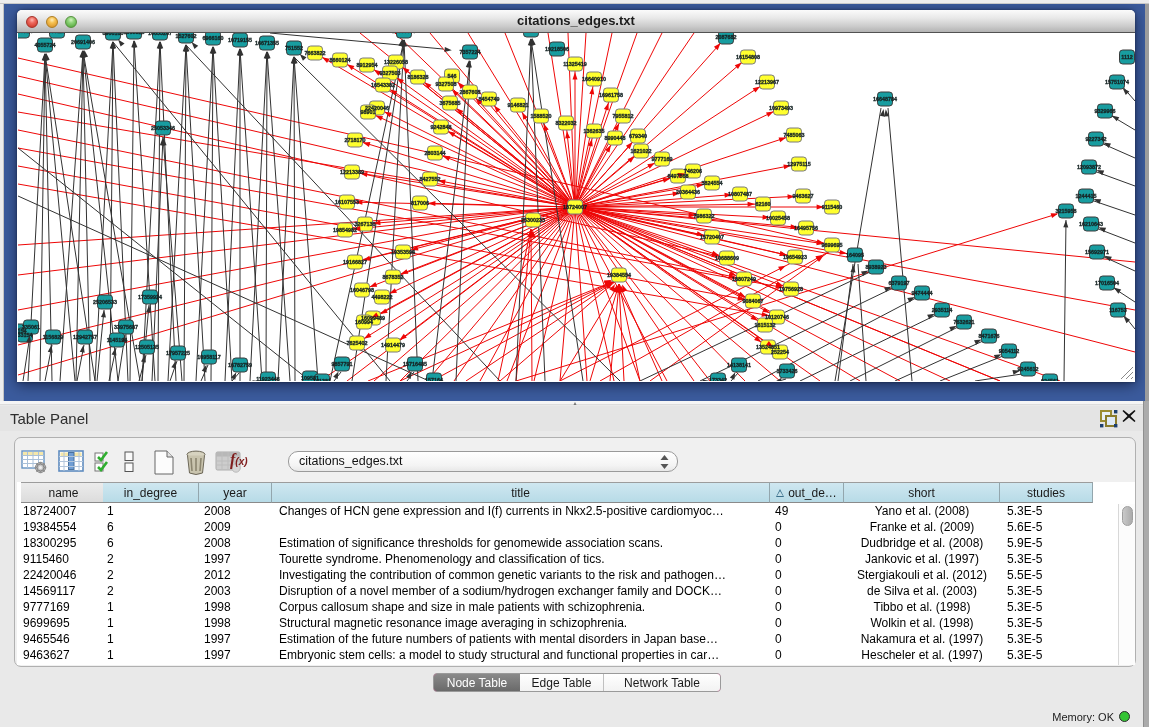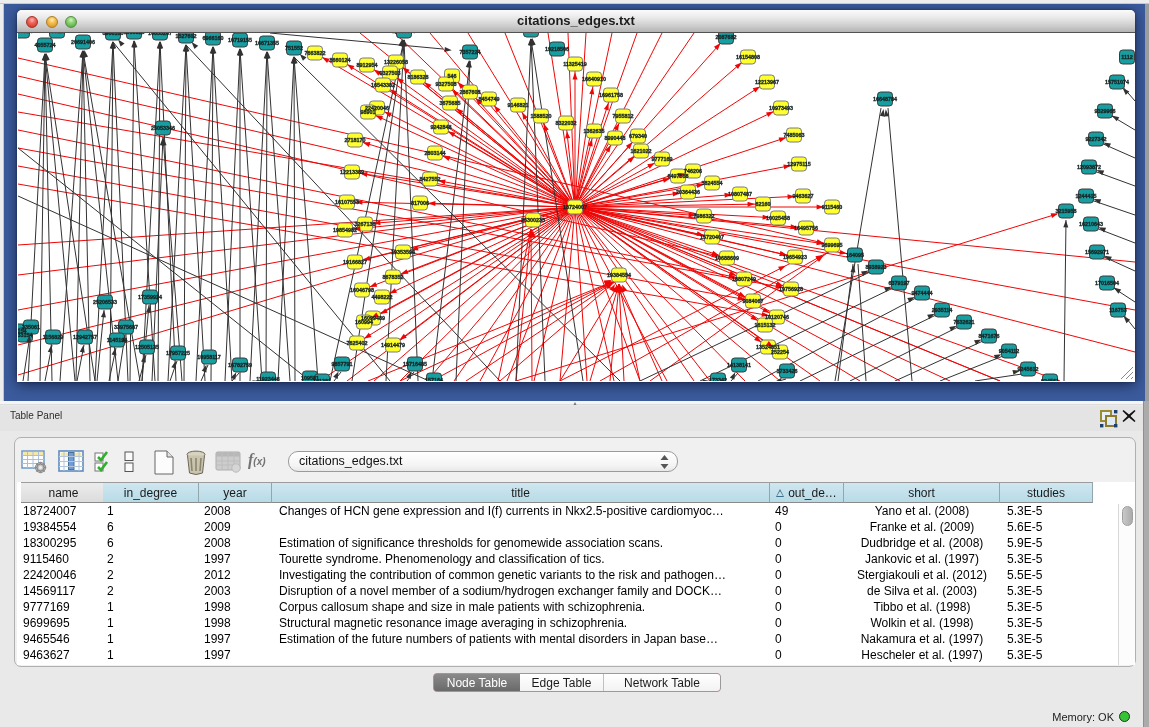--- a/index.html
+++ b/index.html
@@ -25,21 +25,21 @@
   #lg { left:48px; background:radial-gradient(circle at 50% 30%, #d3f3c0 0%, #8ed379 35%, #5daf46 80%); border:1px solid #56913f;}
   #title { left:0; top:3px; width:1118px; text-align:center; font-size:13px;
     font-weight:bold; color:#1c1c1c; }
   #canvasbox { left:1px; top:23px; width:1117px; height:348px; overflow:hidden; background:#fff;}
 
   
   #bottom { left:0; top:401px; width:1149px; height:326px; background:#e9e9e9; }
   #divider { left:0; top:0; width:1149px; height:4px; background:#f5f5f5; border-bottom:1px solid #dcdcdc;}
   #divhandle { left:570px; top:0px; width:10px; height:4px; color:#777; font-size:6px; line-height:4px; text-align:center;}
   #phead { left:0; top:5px; width:1149px; height:25px; background:#e4e4e4; }
-  #phead .t { position:absolute; left:10px; top:4px; font-size:10px; color:#2e2e2e; }
+  #phead .t { position:absolute; left:10px; top:4px; font-size:15px; color:#2e2e2e; }
   #floatico { left:1100px; top:9px; }
   #closeico { left:1122px; top:8px; }
   #strip-right-bot { left:1143px; top:0; width:6px; height:326px; background:#ababab; border-left:1px solid #8f8f8f;}
 
   #tbl { left:14px; top:36px; width:1122px; height:230px; background:#f0f0f0;
     border:1px solid #b0b0b0; border-radius:7px; }
   .ticon { position:absolute; top:12px; }
   #dd { position:absolute; left:273px; top:13px; width:390px; height:21px;
     background:linear-gradient(180deg,#ffffff,#f4f4f4 70%,#e8e8e8);
     border:1px solid #9a9a9a; border-radius:10px; font-size:12.5px; color:#111;
@@ -1226,21 +1226,21 @@
       <ellipse cx="13" cy="4.5" rx="9" ry="3.4" fill="#d7d3c0" stroke="#6b6657"></ellipse>
       <path d="M4.5 5.5 L6.5 23 Q13 26 19.5 23 L21.5 5.5" fill="#c9c4ae" stroke="#6b6657"></path>
       <path d="M8 8 L9 21 M13 8 L13 21 M18 8 L17 21" stroke="#8c8670" stroke-width="1.6" fill="none"></path>
     </svg>
     <svg class="ticon" style="left:200px" width="27" height="24" viewBox="0 0 27 24">
       <rect x="1" y="2" width="24" height="18" rx="1.5" fill="#cdcdcd" stroke="#adadad"></rect>
       <rect x="1" y="2" width="24" height="4.5" fill="#b8b8b8"></rect>
       <path d="M7 2 V20 M13 2 V20 M19 2 V20 M1 11 H25 M1 15 H25" stroke="#bdbdbd" stroke-width="1"></path>
       <circle cx="21" cy="18" r="4.2" fill="#d6d6d6" stroke="#bbb"></circle>
     </svg>
-    <div class="ticon" style="left:233px; top:13px; position:absolute; font-size:16px; color:#737373;">
+    <div class="ticon" style="left:215px; top:13px; position:absolute; font-size:16px; color:#7f1d1d;">
       <i style="font-family:'Liberation Serif',serif; font-weight:bold;">f</i><span style="font-size:10px; font-style:italic; font-weight:bold;">(x)</span>
     </div>
     <div id="dd">citations_edges.txt
       <svg id="ddarr" viewBox="0 0 9 14">
         <path d="M4.5 0 L8.5 5 H0.5 Z" fill="#555"></path>
         <path d="M4.5 14 L8.5 9 H0.5 Z" fill="#555"></path>
       </svg>
     </div>
 
     <div id="grid">
@@ -1329,20 +1329,21 @@
             <div class="c2">1997</div>
             <div class="c3">Estimation of the future numbers of patients with mental disorders in Japan base…</div>
             <div class="c4">0</div>
             <div class="c5">Nakamura et al. (1997)</div>
             <div class="c6">5.3E‑5</div>
           </div>
 <div class="tr">
             <div class="c0">9463627</div>
             <div class="c1">1</div>
             <div class="c2">1997</div>
+            <div class="c3">Embryonic stem cells: a model to study structural and functional properties in car…</div>
             <div class="c4">0</div>
             <div class="c5">Hescheler et al. (1997)</div>
             <div class="c6">5.3E‑5</div>
           </div>
       </div>
       <div id="vsb">
           <div class="thumb"></div>
         </div>
     </div>
   </div>

